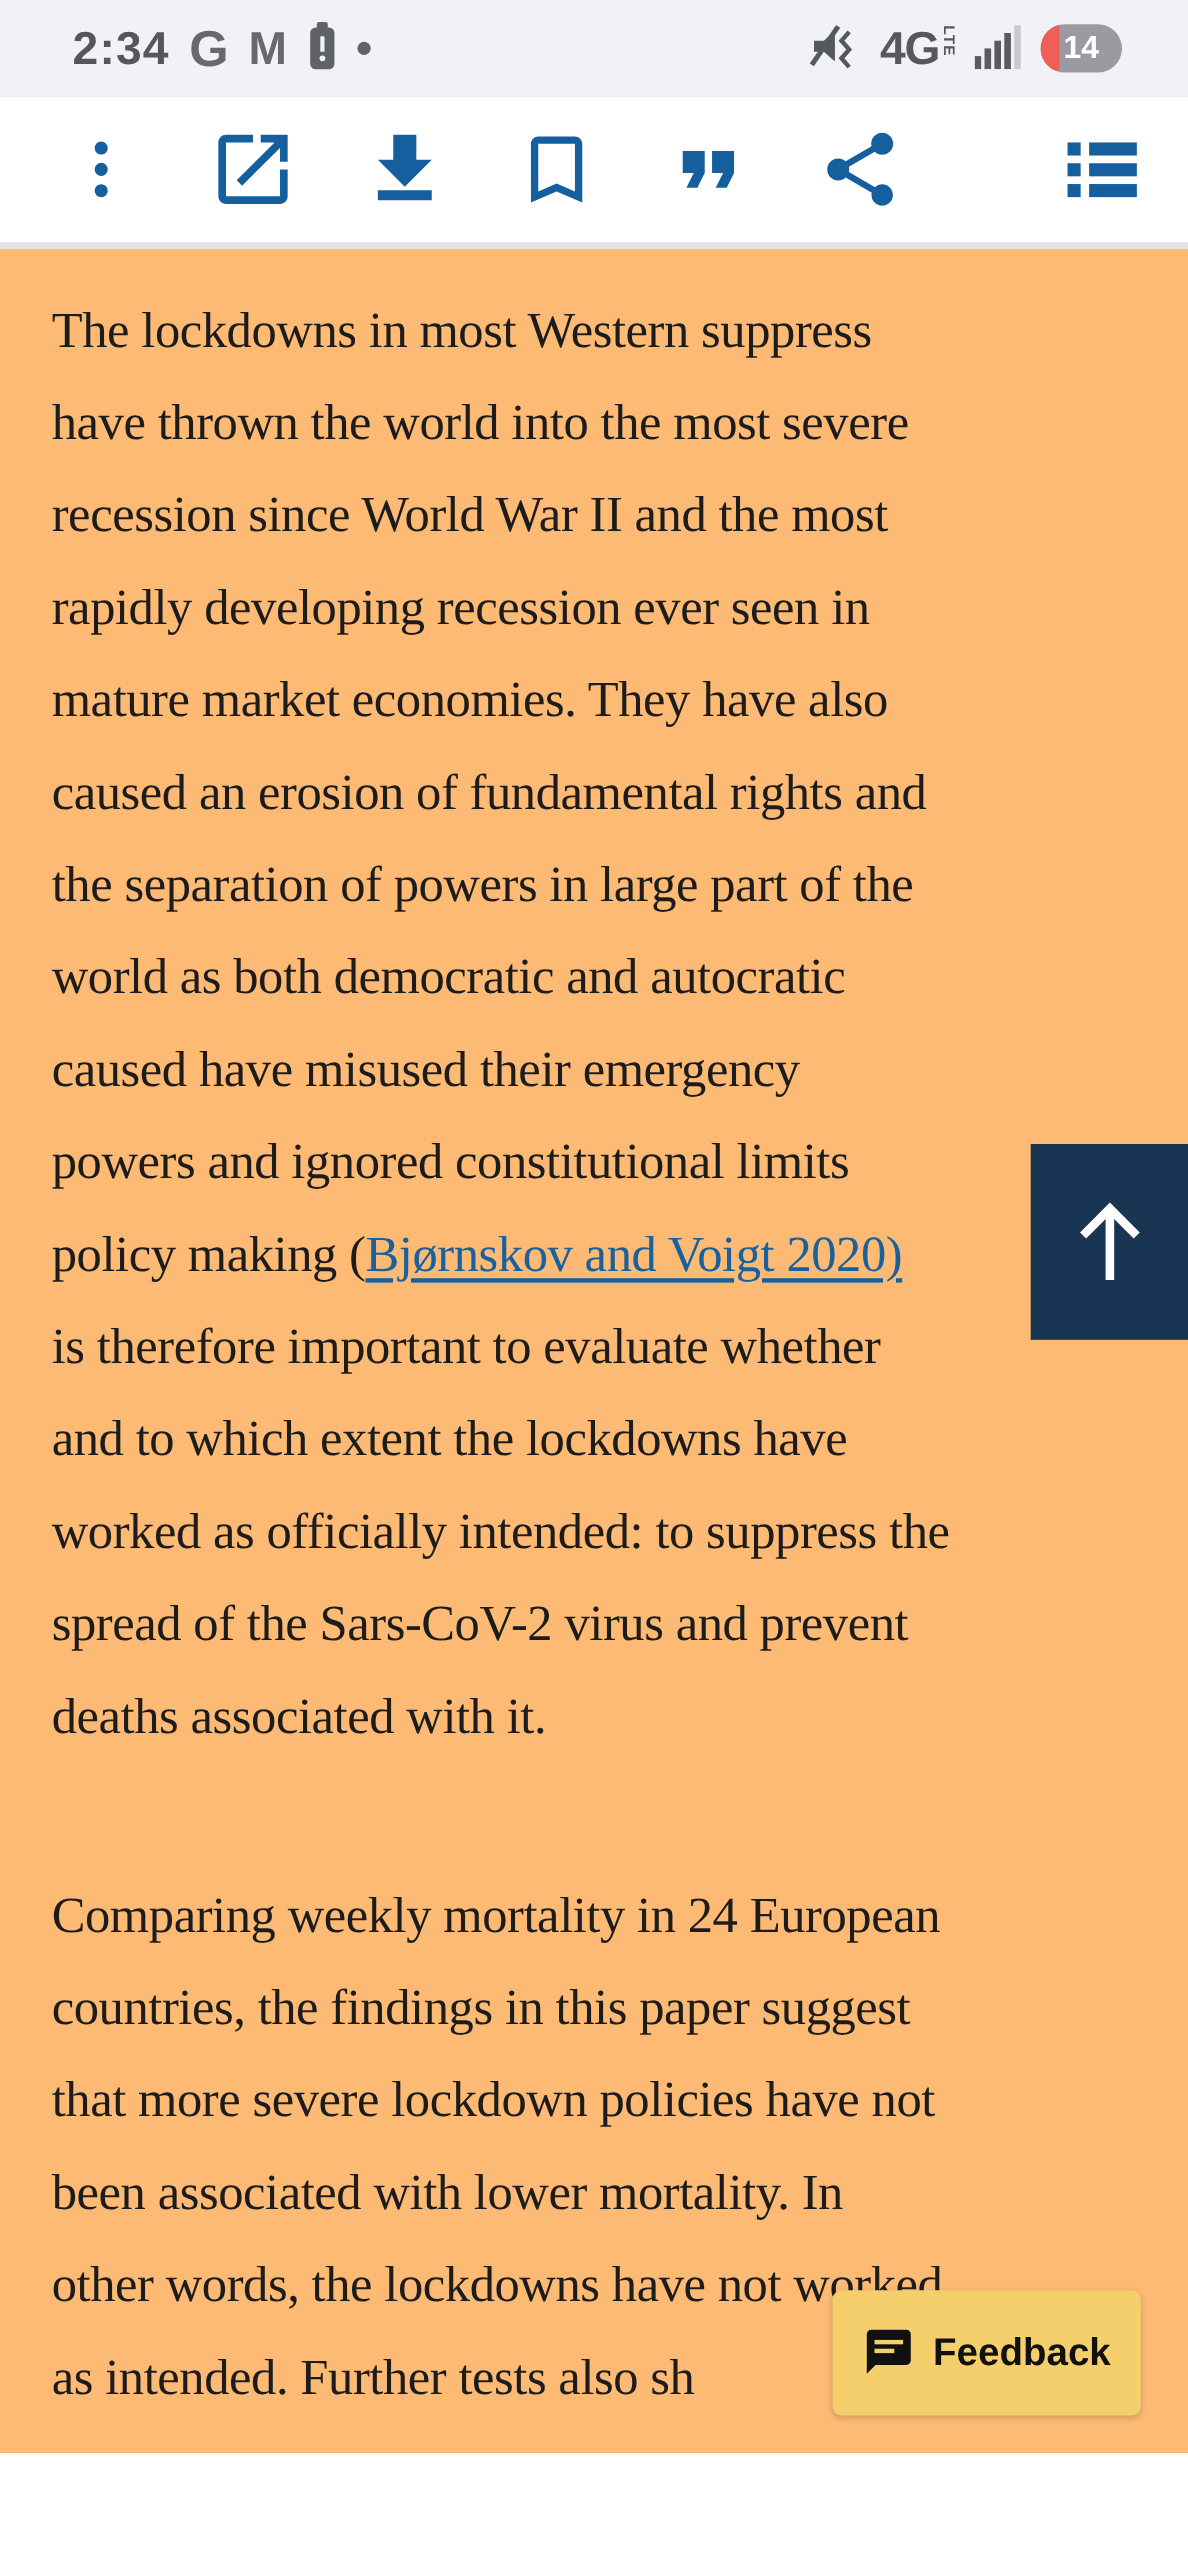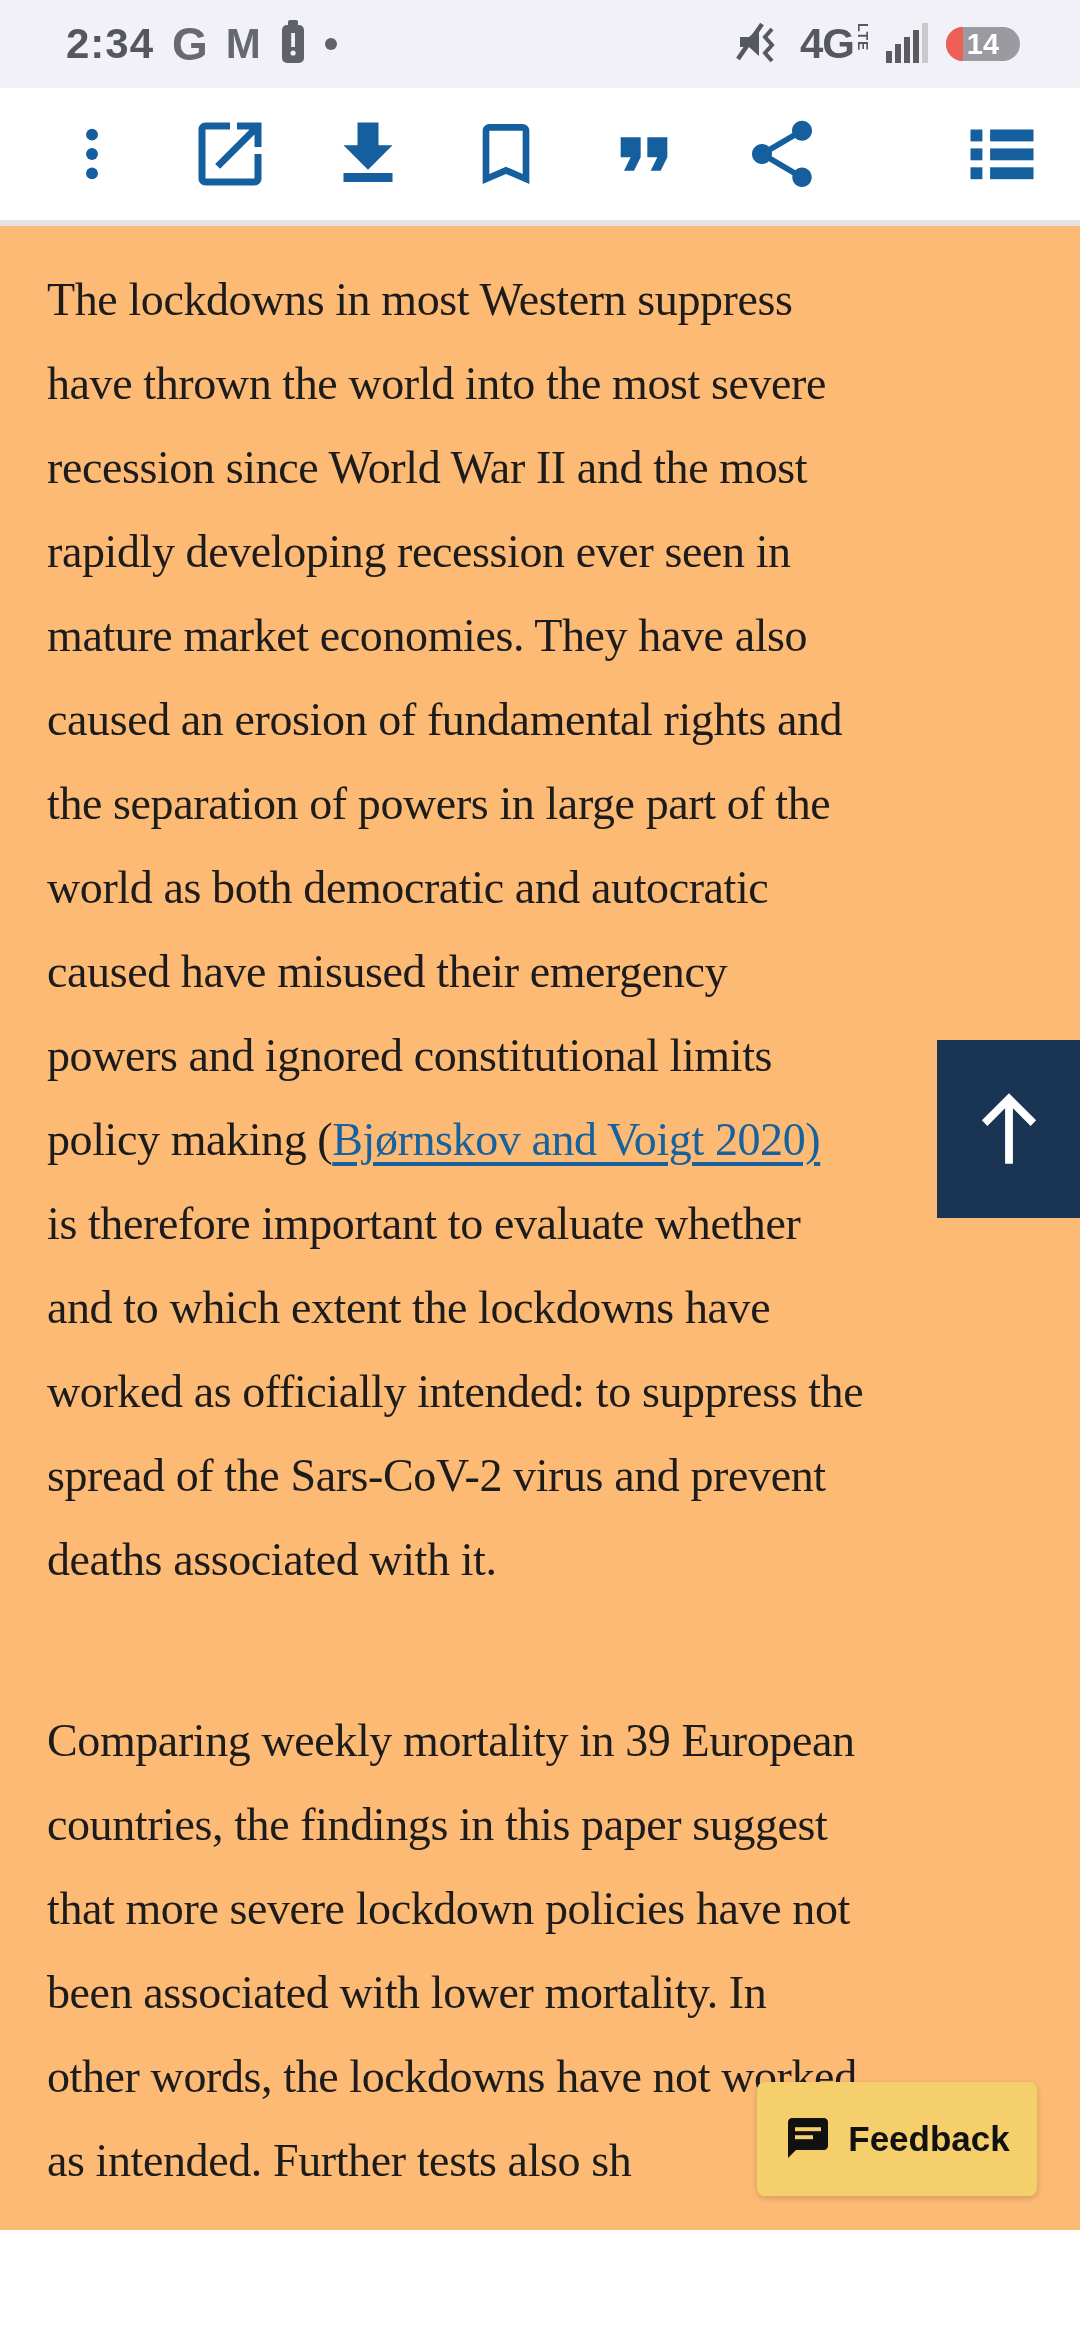--- a/index.html
+++ b/index.html
@@ -13,21 +13,21 @@
   .sb-left{display:flex;align-items:center;gap:18px;}
   .sb-right{display:flex;align-items:center;gap:16px;}
   .sb-time{font-size:42px;font-weight:600;color:#54575b;letter-spacing:1px;}
   .sb-g{font-size:46px;font-weight:700;color:#66696d;}
   .sb-m{font-size:42px;font-weight:700;color:#66696d;}
   .sb-dot{width:12px;height:12px;border-radius:50%;background:#5f6267;display:inline-block;}
   .sb-4g{display:flex;align-items:center;}
   .net-4g{font-size:42px;font-weight:700;color:#55585c;letter-spacing:-1px;}
   .net-lte{writing-mode:vertical-rl;font-size:14px;font-weight:700;color:#55585c;
            letter-spacing:1px;line-height:14px;margin-left:2px;height:42px;}
-  .batt-pill{position:relative;width:74px;height:34px;border-radius:22px;background:#9b9aa0;
+  .batt-pill{position:relative;width:74px;height:44px;border-radius:22px;background:#9b9aa0;
              overflow:hidden;display:flex;align-items:center;justify-content:center;}
   .batt-red{position:absolute;left:0;top:0;width:17px;height:42px;background:#ee5f55;}
   .batt-num{position:relative;color:#ffffff;font-size:29px;font-weight:700;}
 
   
   .toolbar{position:absolute;top:88px;left:0;width:100%;height:138px;background:#ffffff;
            border-bottom:6px solid #e3e3e6;display:flex;align-items:center;
            padding:0 34px 0 48px;box-sizing:border-box;gap:50px;}
   .tb-btn{width:88px;height:100px;display:flex;align-items:center;justify-content:center;
           background:none;border:none;padding:0;cursor:pointer;}
@@ -177,21 +177,21 @@
         <div class="line"><span>caused have misused their emergency</span></div>
         <div class="line"><span>powers and ignored constitutional limits</span></div>
         <div class="line"><span>policy making (</span><span class="link">Bjørnskov and Voigt 2020)</span></div>
         <div class="line"><span>is therefore important to evaluate whether</span></div>
         <div class="line"><span>and to which extent the lockdowns have</span></div>
         <div class="line"><span>worked as officially intended: to suppress the</span></div>
         <div class="line"><span>spread of the Sars-CoV-2 virus and prevent</span></div>
         <div class="line"><span>deaths associated with it.</span></div>
       </div>
       <div class="paragraph">
-        <div class="line"><span>Comparing weekly mortality in 39 European</span></div>
+        <div class="line"><span>Comparing weekly mortality in 24 European</span></div>
         <div class="line"><span>countries, the findings in this paper suggest</span></div>
         <div class="line"><span>that more severe lockdown policies have not</span></div>
         <div class="line"><span>been associated with lower mortality. In</span></div>
         <div class="line"><span>other words, the lockdowns have not worked</span></div>
         <div class="line"><span>as intended. Further tests also sh</span></div>
       </div>
     </div>
 
   <button class="scroll-top">
     <span>

